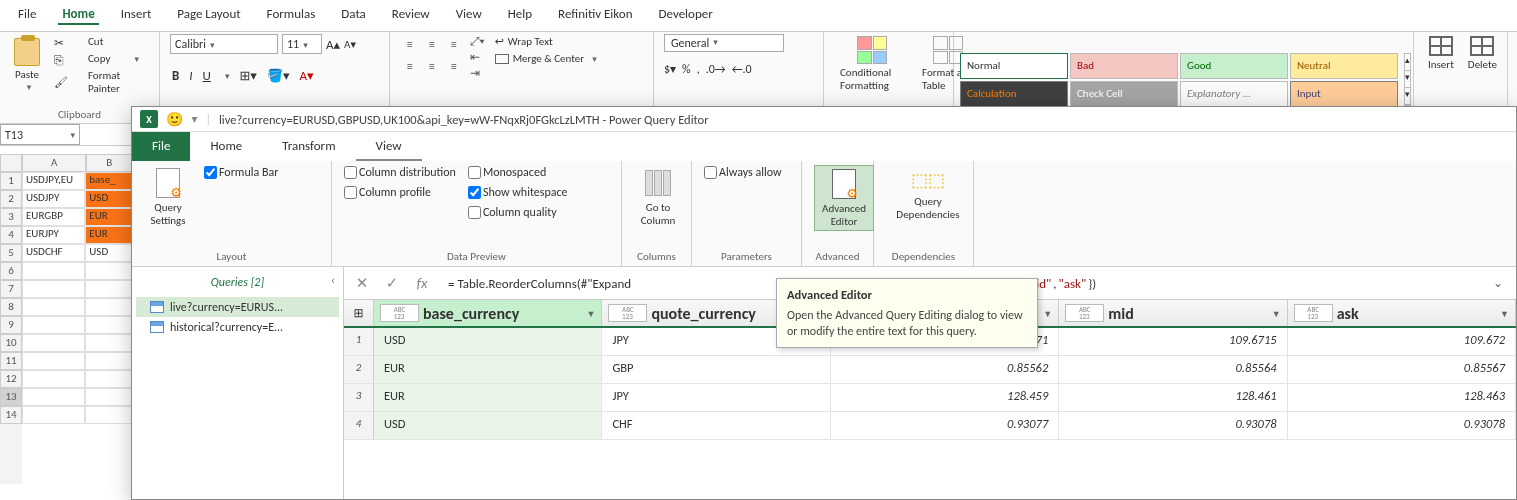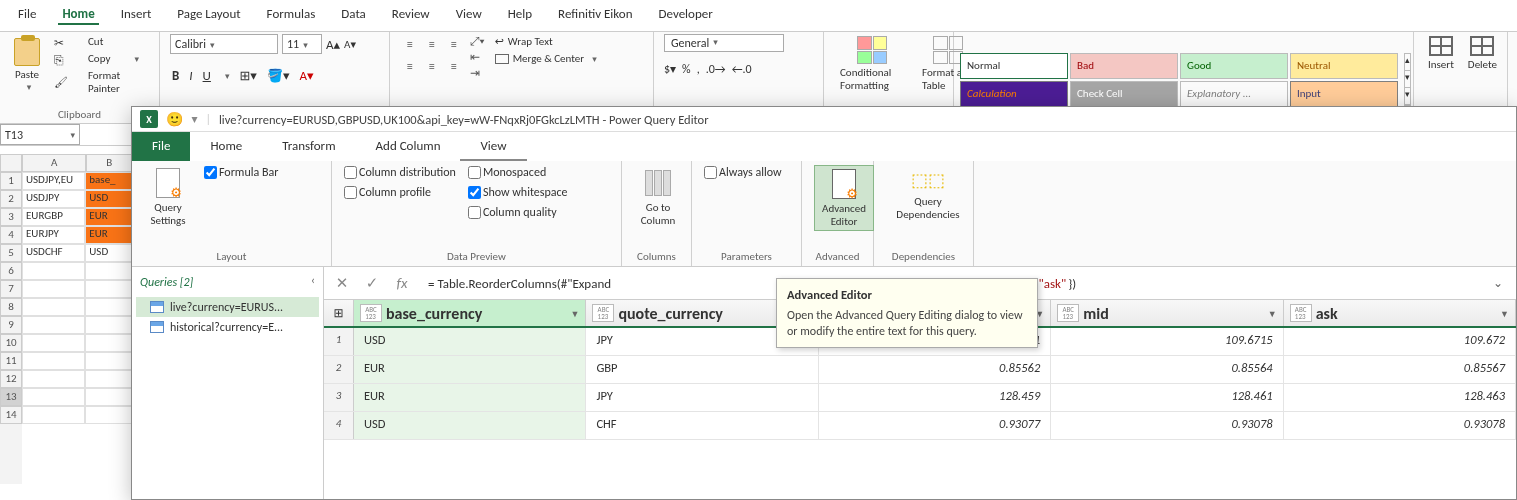--- a/index.html
+++ b/index.html
@@ -42,21 +42,21 @@
 .cond-btn { display: flex; flex-direction: column; align-items: center; font-size: 11px; padding: 2px 6px; }
 .cond-icon { width: 30px; height: 28px; display: grid; grid-template-columns: 1fr 1fr; grid-template-rows: 1fr 1fr; gap: 1px; margin-bottom: 2px; }
 .cond-icon span { border: 1px solid #aaa; }
 
 .styles-grid { display: grid; grid-template-columns: repeat(4, 108px); grid-template-rows: 26px 26px; gap: 2px; }
 .style-cell { border: 1px solid #bbb; display: flex; align-items: center; padding: 0 6px; font-size: 11px; }
 .sc-normal { background: #fff; border: 1.5px solid #217346; }
 .sc-bad { background: #f4c7c3; color: #9c0006; }
 .sc-good { background: #c6efce; color: #006100; }
 .sc-neutral { background: #ffeb9c; color: #9c5700; }
-.sc-calc { background: #4c1d95; color: #fa7d00; border-color: #7f7f7f; font-style: italic; }
+.sc-calc { background: #404040; color: #fa7d00; border-color: #7f7f7f; }
 .sc-check { background: #a5a5a5; color: #fff; }
 .sc-explan { color: #7f7f7f; font-style: italic; }
 .sc-input { background: #ffcc99; color: #3f3f76; border-color: #7f7f7f; }
 .styles-nav { display: flex; flex-direction: column; border: 1px solid #bbb; }
 .styles-nav span { height: 17px; font-size: 9px; text-align: center; border-bottom: 1px solid #bbb; }
 
 .cells-btn { display: flex; flex-direction: column; align-items: center; font-size: 11px; padding: 2px 4px; }
 .cells-icon { width: 24px; height: 20px; border: 1px solid #666; margin-bottom: 2px; display: grid; grid-template-columns: 1fr 1fr; grid-template-rows: 1fr 1fr; }
 .cells-icon span { border: 0.5px solid #666; }
 
@@ -98,21 +98,21 @@
 .pq-checks { display: flex; flex-direction: column; gap: 6px; font-size: 12px; }
 .pq-checks label { display: flex; align-items: center; gap: 2px; }
 .pq-checks input { width: 13px; height: 13px; }
 .file-doc-icon { width: 24px; height: 30px; background: #fff; border: 1px solid #999; position: relative; }
 .file-doc-icon::after { content: "⚙"; font-size: 13px; color: #fa7d00; position: absolute; right: -3px; bottom: -3px; }
 .cols-icon { width: 26px; height: 26px; display: grid; grid-template-columns: 1fr 1fr 1fr; gap: 1px; }
 .cols-icon span { background: #ddd; border: 1px solid #aaa; }
 .deps-icon { width: 26px; height: 26px; font-size: 18px; color: #e6b800; text-align: center; }
 
 .pq-body { flex: 1; display: flex; overflow: hidden; }
-.queries-pane { width: 192px; border-right: 1px solid #ccc; padding: 6px 4px; position: relative; }
+.queries-pane { width: 212px; border-right: 1px solid #ccc; padding: 6px 4px; position: relative; text-align: center; }
 .queries-title { color: #217346; font-style: italic; font-size: 12px; padding: 2px 4px 8px; }
 .collapse-caret { position: absolute; top: 6px; right: 8px; font-size: 12px; color: #666; }
 .query-item { display: flex; align-items: center; gap: 6px; padding: 3px 14px; font-size: 12px; }
 .query-item.sel { background: #d6ead6; }
 .query-tbl-icon { width: 14px; height: 12px; background: linear-gradient(#6aa6e6,#6aa6e6) top/100% 4px no-repeat, #fff; border: 1px solid #5a8ac6; }
 
 .pq-main { flex: 1; display: flex; flex-direction: column; }
 .fx-bar { display: flex; align-items: center; border-bottom: 1px solid #ccc; padding: 2px 8px; gap: 10px; height: 33px; }
 .fx-btn { width: 20px; text-align: center; color: #888; font-size: 15px; }
 .fx-input { flex: 1; font-family: Consolas, monospace; font-size: 13px; padding: 2px 6px; color: #333; display: flex; gap: 2px; white-space: nowrap; overflow: hidden; }
@@ -121,21 +121,21 @@
 
 
 .tooltip { position: absolute; top: 171px; left: 644px; width: 262px; background: #fffff0; border: 1px solid #aaa; padding: 8px 10px; box-shadow: 2px 2px 6px rgba(0,0,0,0.2); z-index: 10; }
 .tooltip-title { font-weight: bold; font-size: 12.5px; margin-bottom: 5px; }
 .tooltip-body { font-size: 12px; line-height: 1.35; color: #444; }
 
 .pq-table { flex: 1; }
 .pqt-hdr { display: flex; background: linear-gradient(#f8f8f8,#ebebeb); border-bottom: 2px solid #217346; height: 28px; }
 .pqt-hdr .rowcorner { width: 30px; border-right: 1px solid #ccc; display: flex; align-items: center; justify-content: center; }
 .pqt-hdr .col { flex: 1; display: flex; align-items: center; padding: 0 6px; border-right: 1px solid #ccc; gap: 4px; }
-.col-type-icon { width: 22px; height: 18px; display: flex; flex-direction: column; font-size: 7px; line-height: 7px; color: #888; border: 1px solid #bbb; background: #fff; padding: 1px; align-items: center; justify-content: center;}
+.col-type-icon { width: 39px; height: 18px; display: flex; flex-direction: column; font-size: 7px; line-height: 7px; color: #888; border: 1px solid #bbb; background: #fff; padding: 1px; align-items: center; justify-content: center;}
 .col-name { font-weight: 600; font-size: 16px; color: #333; flex: 1; }
 .col-dd { font-size: 9px; color: #666; }
 .col-green { background: #c6efce; }
 .pqt-row { display: flex; height: 28px; border-bottom: 1px solid #e4e4e4; }
 .pqt-row .rn { width: 30px; background: #f3f3f3; border-right: 1px solid #ccc; text-align: center; font-size: 11px; padding-top: 5px; font-style: italic; color: #555; }
 .pqt-row .c { flex: 1; border-right: 1px solid #e4e4e4; padding: 4px 10px; font-size: 12.5px; }
 .pqt-row .c.num { text-align: right; font-style: italic; }
 .pqt-row .c.green { background: #e8f5e8; }
 
 .dd-arrow { font-size: 9px; margin-left: 4px; color: #666; }
@@ -428,21 +428,20 @@
     <div class="pq-app-icon">X</div>
     <span class="pq-emoji">🙂</span>
     <span style="color:#888">▾</span>
     <span style="color:#ccc">|</span>
     <span class="pq-title">live?currency=EURUSD,GBPUSD,UK100&amp;api_key=wW-FNqxRj0FGkcLzLMTH - Power Query Editor</span>
   </div>
   <div class="pq-menu">
     <span class="file">File</span>
     <span>Home</span>
     <span>Transform</span>
-    <span>Add Column</span>
     <span class="active-tab">View</span>
   </div>
 
   <div class="pq-ribbon">
     <div class="pq-rg" style="width:200px">
       <div class="pq-rg-body">
         <div class="pq-bigbtn">
           <div class="pq-bigicn">
               <div class="file-doc-icon"></div>
             </div>

